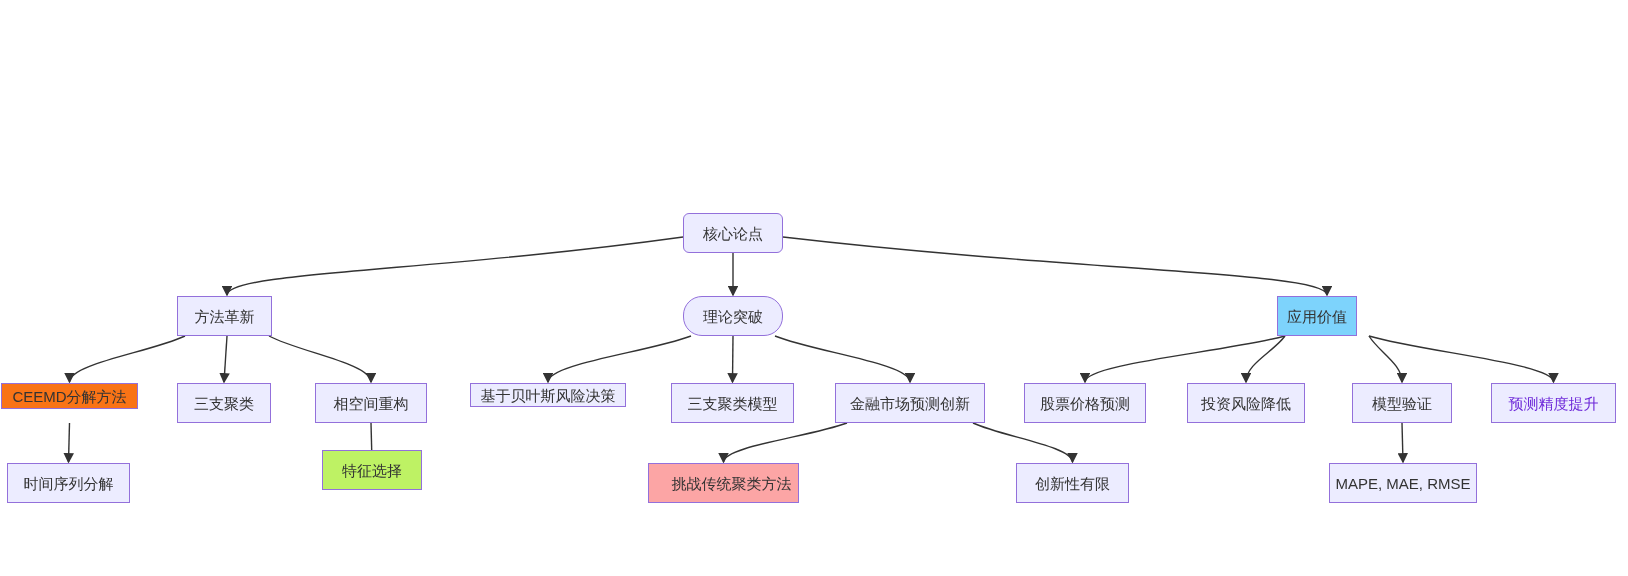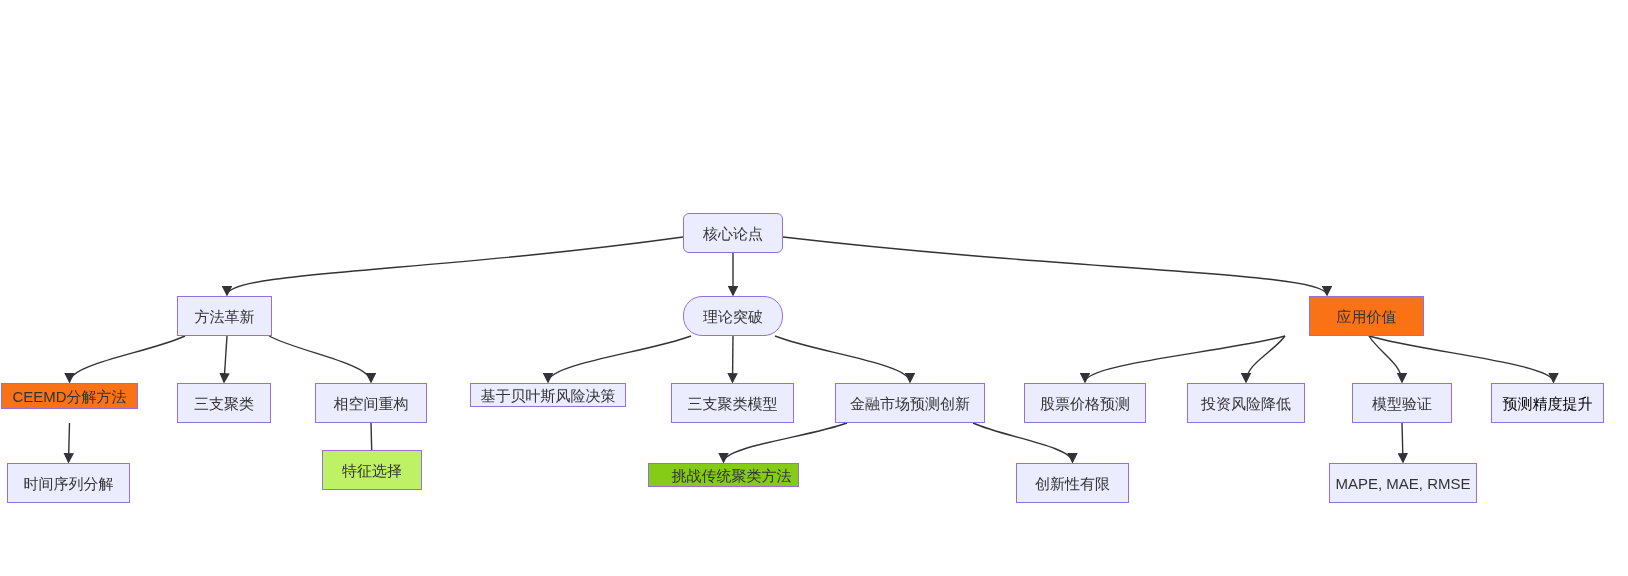--- a/index.html
+++ b/index.html
@@ -70,30 +70,30 @@
         <path class="edge" d="M371,423 L372,462" stroke="#333333" marker-end="url(#arrowhead)"></path>
         <path class="edge" d="M847,423 C809.95,436.65 723.5,446.4 723.5,462" stroke="#333333" marker-end="url(#arrowhead)"></path>
         <path class="edge" d="M973,423 C1002.85,436.65 1072.5,446.4 1072.5,462" stroke="#333333" marker-end="url(#arrowhead)"></path>
         <path class="edge" d="M1402,423 L1403,462" stroke="#333333" marker-end="url(#arrowhead)"></path>
       </g>
   </svg>
   <div id="nodes">
       <div class="node" style="left: 683px; top: 213px; width: 100px; height: 40px; background: rgb(236, 236, 255); border-color: rgb(147, 112, 219); color: rgb(51, 51, 51); border-radius: 6px;">核心论点</div>
       <div class="node" style="left: 177px; top: 296px; width: 95px; height: 40px; background: rgb(236, 236, 255); border-color: rgb(147, 112, 219); color: rgb(51, 51, 51);">方法革新</div>
       <div class="node" style="left: 683px; top: 296px; width: 100px; height: 40px; background: rgb(236, 236, 255); border-color: rgb(147, 112, 219); color: rgb(51, 51, 51); border-radius: 19px;">理论突破</div>
-      <div class="node" style="left: 1277px; top: 296px; width: 115px; height: 40px; background: #f97316; border-color: rgb(147, 112, 219); color: rgb(51, 51, 51); margin-left: 32px;">应用价值</div>
+      <div class="node" style="left: 1277px; top: 296px; width: 80px; height: 40px; background: #7dd3fc; border-color: rgb(147, 112, 219); color: rgb(51, 51, 51);">应用价值</div>
       <div class="node" style="left: 1px; top: 383px; width: 137px; height: 26px; background: #f97316; border-color: rgb(147, 112, 219); color: rgb(51, 51, 51);">CEEMD分解方法</div>
       <div class="node" style="left: 177px; top: 383px; width: 94px; height: 40px; background: rgb(236, 236, 255); border-color: rgb(147, 112, 219); color: rgb(51, 51, 51);">三支聚类</div>
       <div class="node" style="left: 315px; top: 383px; width: 112px; height: 40px; background: rgb(236, 236, 255); border-color: rgb(147, 112, 219); color: rgb(51, 51, 51);">相空间重构</div>
       <div class="node" style="left: 470px; top: 383px; width: 156px; height: 24px; background: rgb(236, 236, 255); border-color: rgb(147, 112, 219); color: rgb(51, 51, 51);">基于贝叶斯风险决策</div>
       <div class="node" style="left: 671px; top: 383px; width: 123px; height: 40px; background: rgb(236, 236, 255); border-color: rgb(147, 112, 219); color: rgb(51, 51, 51);">三支聚类模型</div>
       <div class="node" style="left: 835px; top: 383px; width: 150px; height: 40px; background: rgb(236, 236, 255); border-color: rgb(147, 112, 219); color: rgb(51, 51, 51);">金融市场预测创新</div>
       <div class="node" style="left: 1024px; top: 383px; width: 122px; height: 40px; background: rgb(236, 236, 255); border-color: rgb(147, 112, 219); color: rgb(51, 51, 51);">股票价格预测</div>
       <div class="node" style="left: 1187px; top: 383px; width: 118px; height: 40px; background: rgb(236, 236, 255); border-color: rgb(147, 112, 219); color: rgb(51, 51, 51);">投资风险降低</div>
       <div class="node" style="left: 1352px; top: 383px; width: 100px; height: 40px; background: rgb(236, 236, 255); border-color: rgb(147, 112, 219); color: rgb(51, 51, 51);">模型验证</div>
-      <div class="node" style="left: 1491px; top: 383px; width: 113px; height: 40px; background: rgb(236, 236, 255); border-color: rgb(147, 112, 219); color: #000000;">预测精度提升</div>
+      <div class="node" style="left: 1491px; top: 383px; width: 125px; height: 40px; background: rgb(236, 236, 255); border-color: rgb(147, 112, 219); color: #6d28d9;">预测精度提升</div>
       <div class="node" style="left: 7px; top: 463px; width: 123px; height: 40px; background: rgb(236, 236, 255); border-color: rgb(147, 112, 219); color: rgb(51, 51, 51);">时间序列分解</div>
       <div class="node" style="left: 322px; top: 450px; width: 100px; height: 40px; background: #bef264; border-color: rgb(147, 112, 219); color: rgb(51, 51, 51);">特征选择</div>
-      <div class="node" style="left: 648px; top: 463px; width: 151px; height: 24px; background: #84cc16; border-color: rgb(147, 112, 219); color: rgb(51, 51, 51); padding-left: 16px;">挑战传统聚类方法</div>
+      <div class="node" style="left: 648px; top: 463px; width: 151px; height: 40px; background: #fca5a5; border-color: rgb(147, 112, 219); color: rgb(51, 51, 51); padding-left: 16px;">挑战传统聚类方法</div>
       <div class="node" style="left: 1016px; top: 463px; width: 113px; height: 40px; background: rgb(236, 236, 255); border-color: rgb(147, 112, 219); color: rgb(51, 51, 51);">创新性有限</div>
       <div class="node" style="left: 1329px; top: 463px; width: 148px; height: 40px; background: rgb(236, 236, 255); border-color: rgb(147, 112, 219); color: rgb(51, 51, 51);">MAPE, MAE, RMSE</div>
     </div>
 </div>
 
 </body></html>

